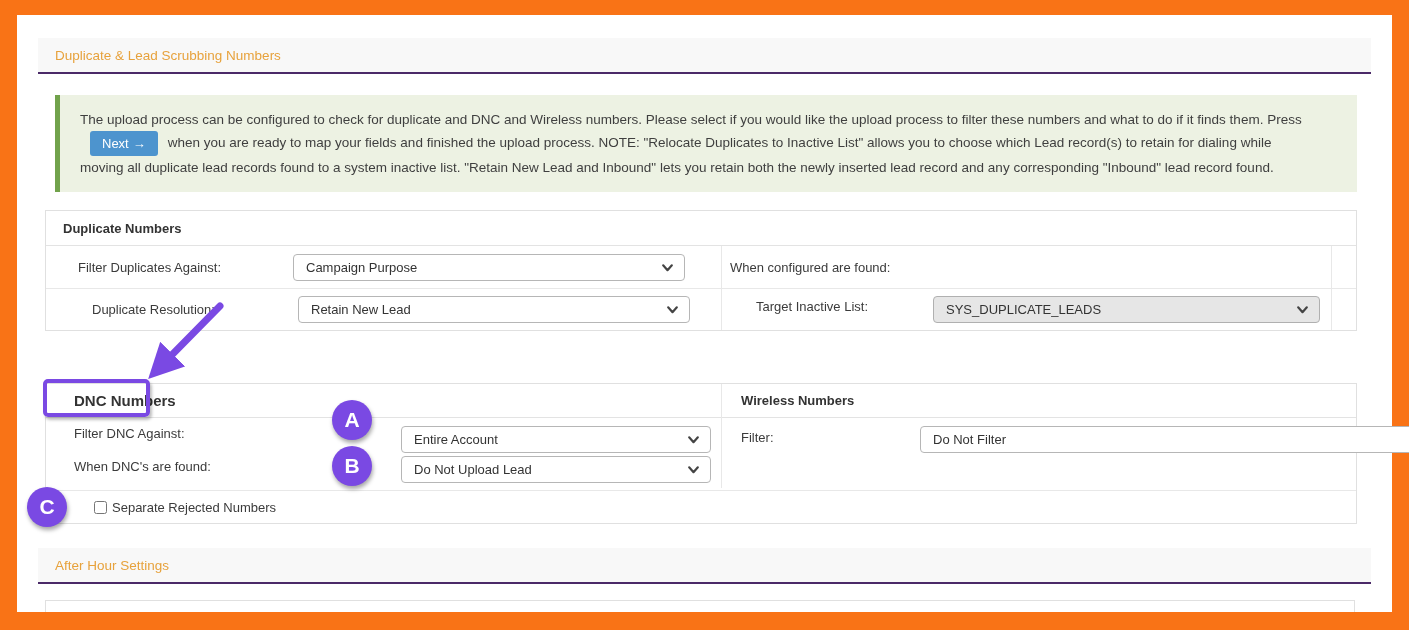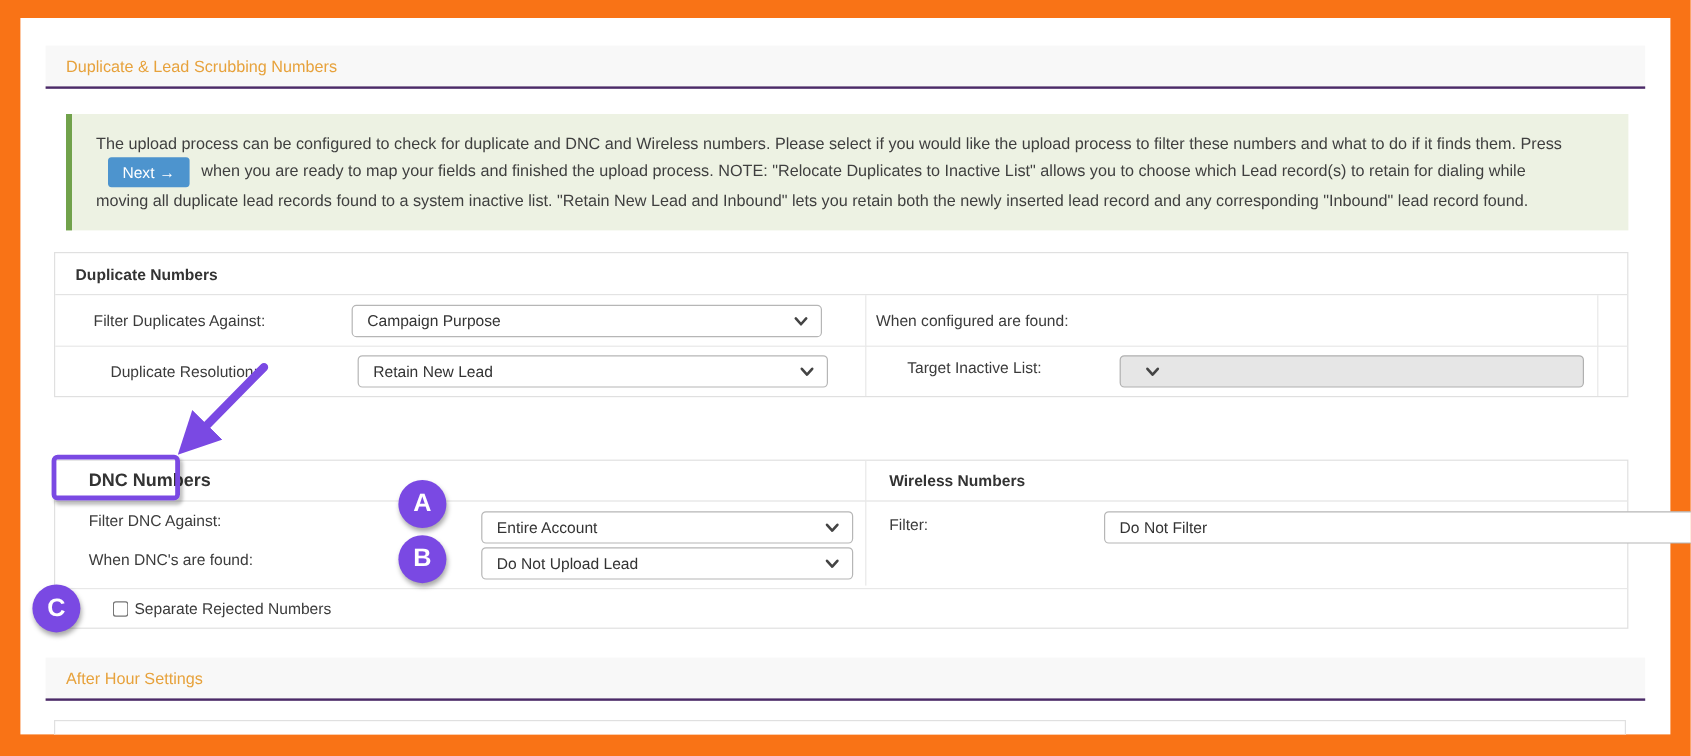--- a/index.html
+++ b/index.html
@@ -96,20 +96,21 @@
         <span class="lbl" style="left:46px; top:56px;">Duplicate Resolution:</span>
         <div class="sel" style="left:252px; top:50px; width:392px;">
           <span class="sel-val">Retain New Lead</span>
           <span class="chev"><svg viewBox="0 0 12 12" width="13" height="13">
                 <polyline points="2,4 6,8.5 10,4" fill="none" stroke="#444" stroke-width="2" stroke-linecap="round" stroke-linejoin="round"></polyline>
               </svg></span>
         </div>
 
         <span class="lbl" style="left:686px; top:53px;margin-left:24px;">Target Inactive List:</span>
         <div class="sel disabled" style="left:887px; top:50px; width:387px;">
+          <span class="sel-val">SYS_DUPLICATE_LEADS</span>
           <span class="chev"><svg viewBox="0 0 12 12" width="13" height="13">
                 <polyline points="2,4 6,8.5 10,4" fill="none" stroke="#444" stroke-width="2" stroke-linecap="round" stroke-linejoin="round"></polyline>
               </svg></span>
         </div>
       </div>
     </div>
 
     <div class="panel" id="dnc-table">
       <span class="hdr-left">DNC Numbers</span>
       <span class="hdr-right">Wireless Numbers</span>

